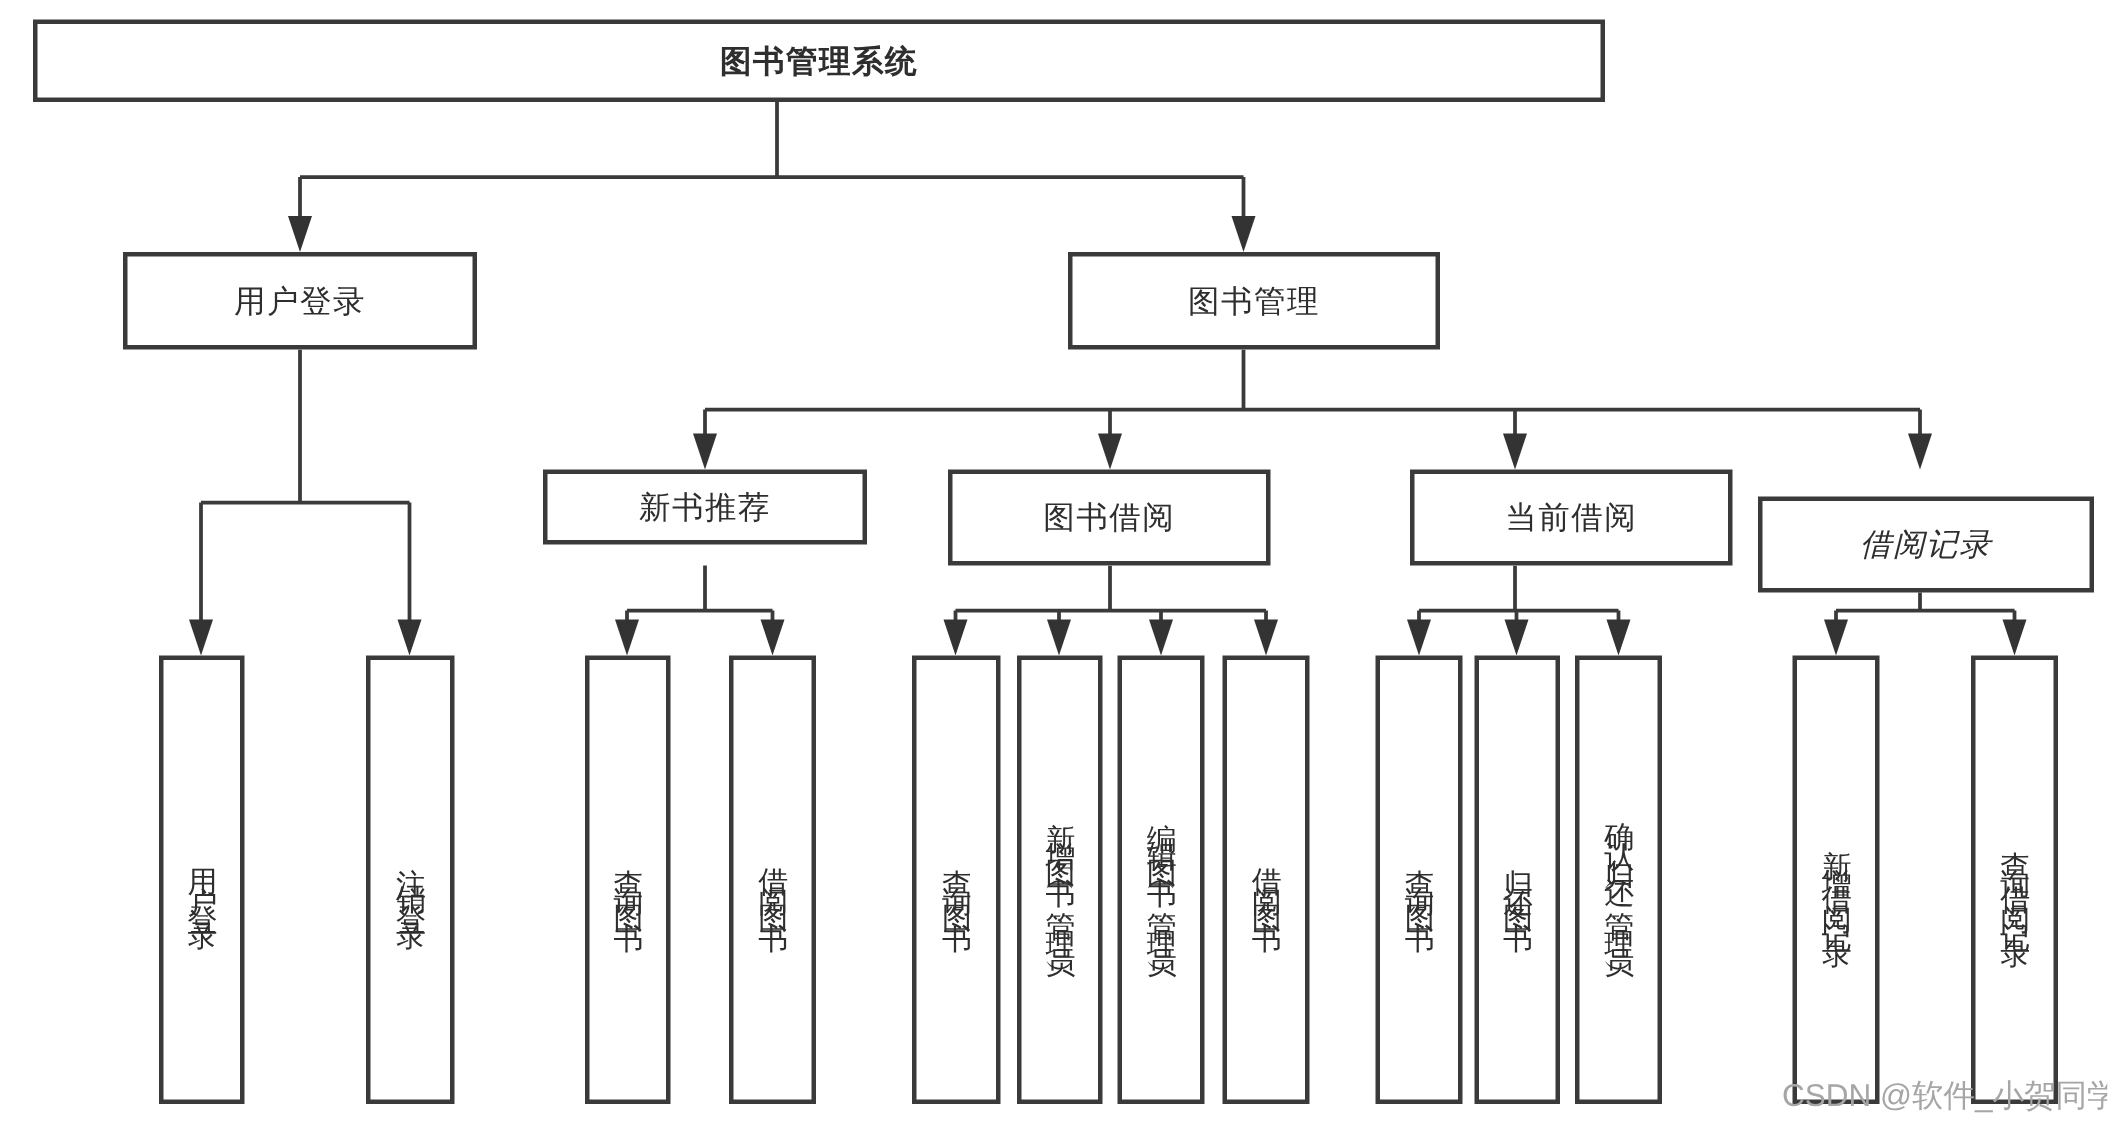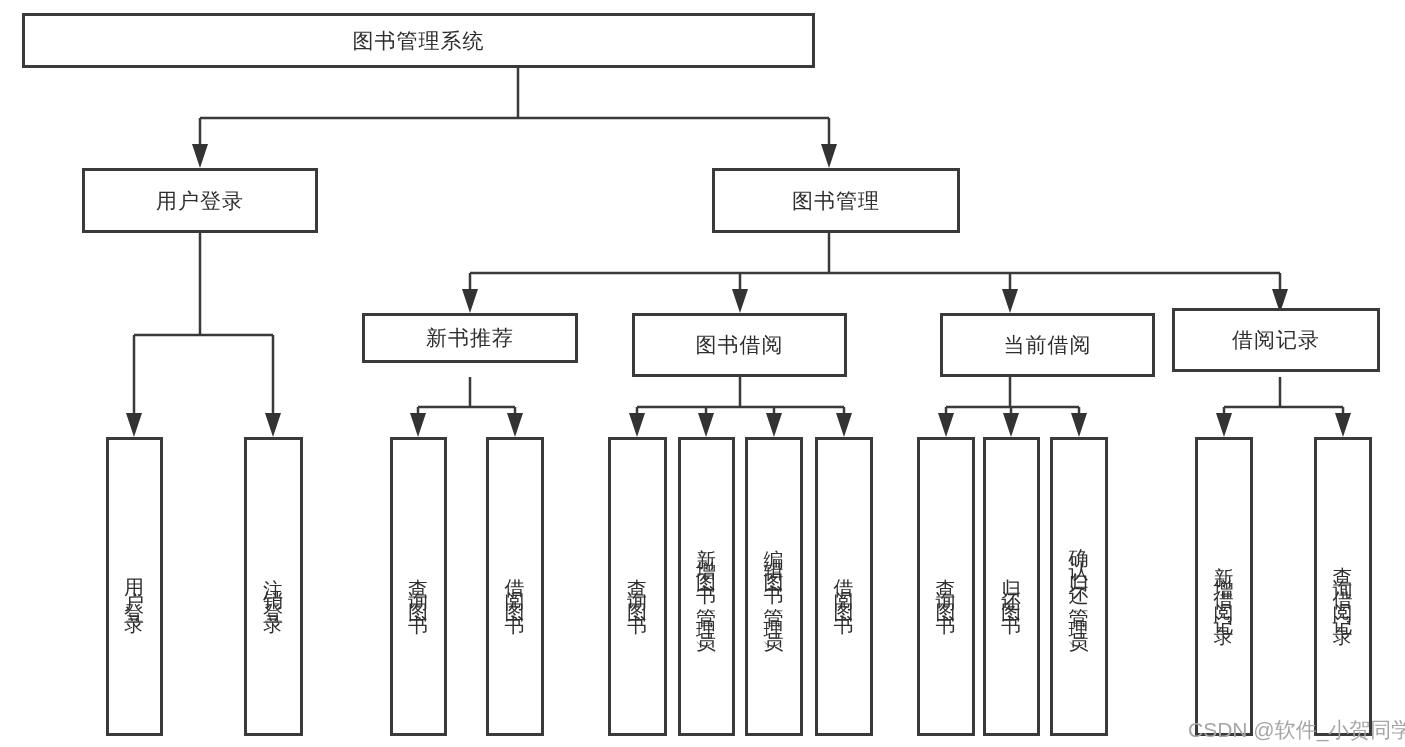--- a/index.html
+++ b/index.html
@@ -62,29 +62,29 @@
       <polygon points="766,413 782,413 774,437"></polygon>
       <polygon points="836,413 852,413 844,437"></polygon>
       <polygon points="938,413 954,413 946,437"></polygon>
       <polygon points="1003,413 1019,413 1011,437"></polygon>
       <polygon points="1071,413 1087,413 1079,437"></polygon>
       <polygon points="1216,413 1232,413 1224,437"></polygon>
       <polygon points="1335,413 1351,413 1343,437"></polygon>
     </g>
   </svg>
 
-  <div class="box" style="left:22px; top:13px; width:793px; height:55px;">图书管理系统</div>
+  <div class="box" style="left:22px; top:13px; width:1048px; height:55px;font-weight:bold;">图书管理系统</div>
 
   <div class="box" style="left:82px; top:168px; width:236px; height:65px;">用户登录</div>
   <div class="box" style="left:712px; top:168px; width:248px; height:65px;">图书管理</div>
 
   <div class="box" style="left:362px; top:313px; width:216px; height:50px;">新书推荐</div>
   <div class="box" style="left:632px; top:313px; width:215px; height:64px;">图书借阅</div>
   <div class="box" style="left:903px; top:313px; width:215px; height:64px;margin-left:37px;">当前借阅</div>
-  <div class="box" style="left:1172px; top:308px; width:208px; height:64px;">借阅记录</div>
+  <div class="box" style="left:1172px; top:331px; width:224px; height:64px;font-style:italic;">借阅记录</div>
 
   <div class="vbox" style="left:106px; top:437px; width:57px; height:299px;">
     <span class="vtxt">用户登录</span>
     </div>
   <div class="vbox" style="left:244px; top:437px; width:59px; height:299px;">
     <span class="vtxt">注销登录</span>
     </div>
 
   <div class="vbox" style="left:390px; top:437px; width:57px; height:299px;">
     <span class="vtxt">查询图书</span>

